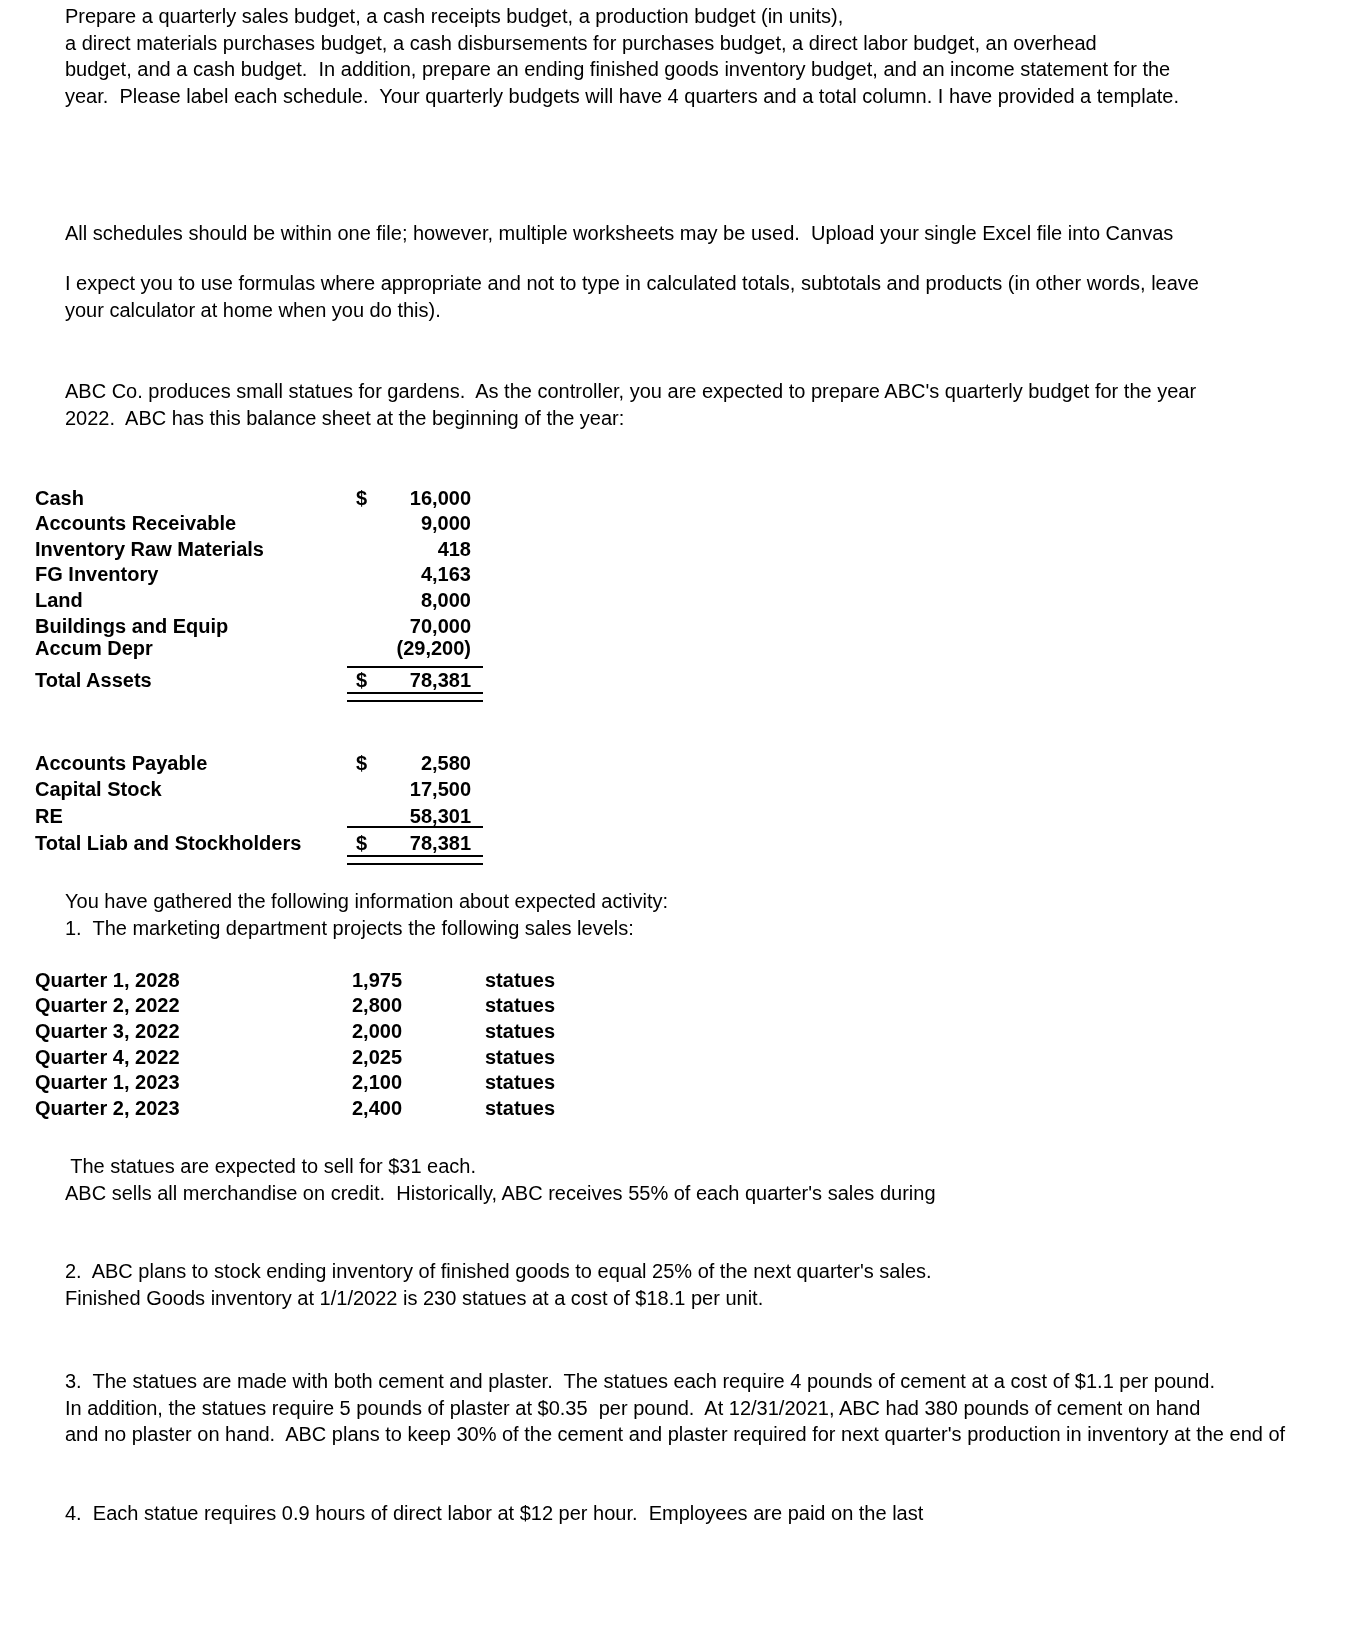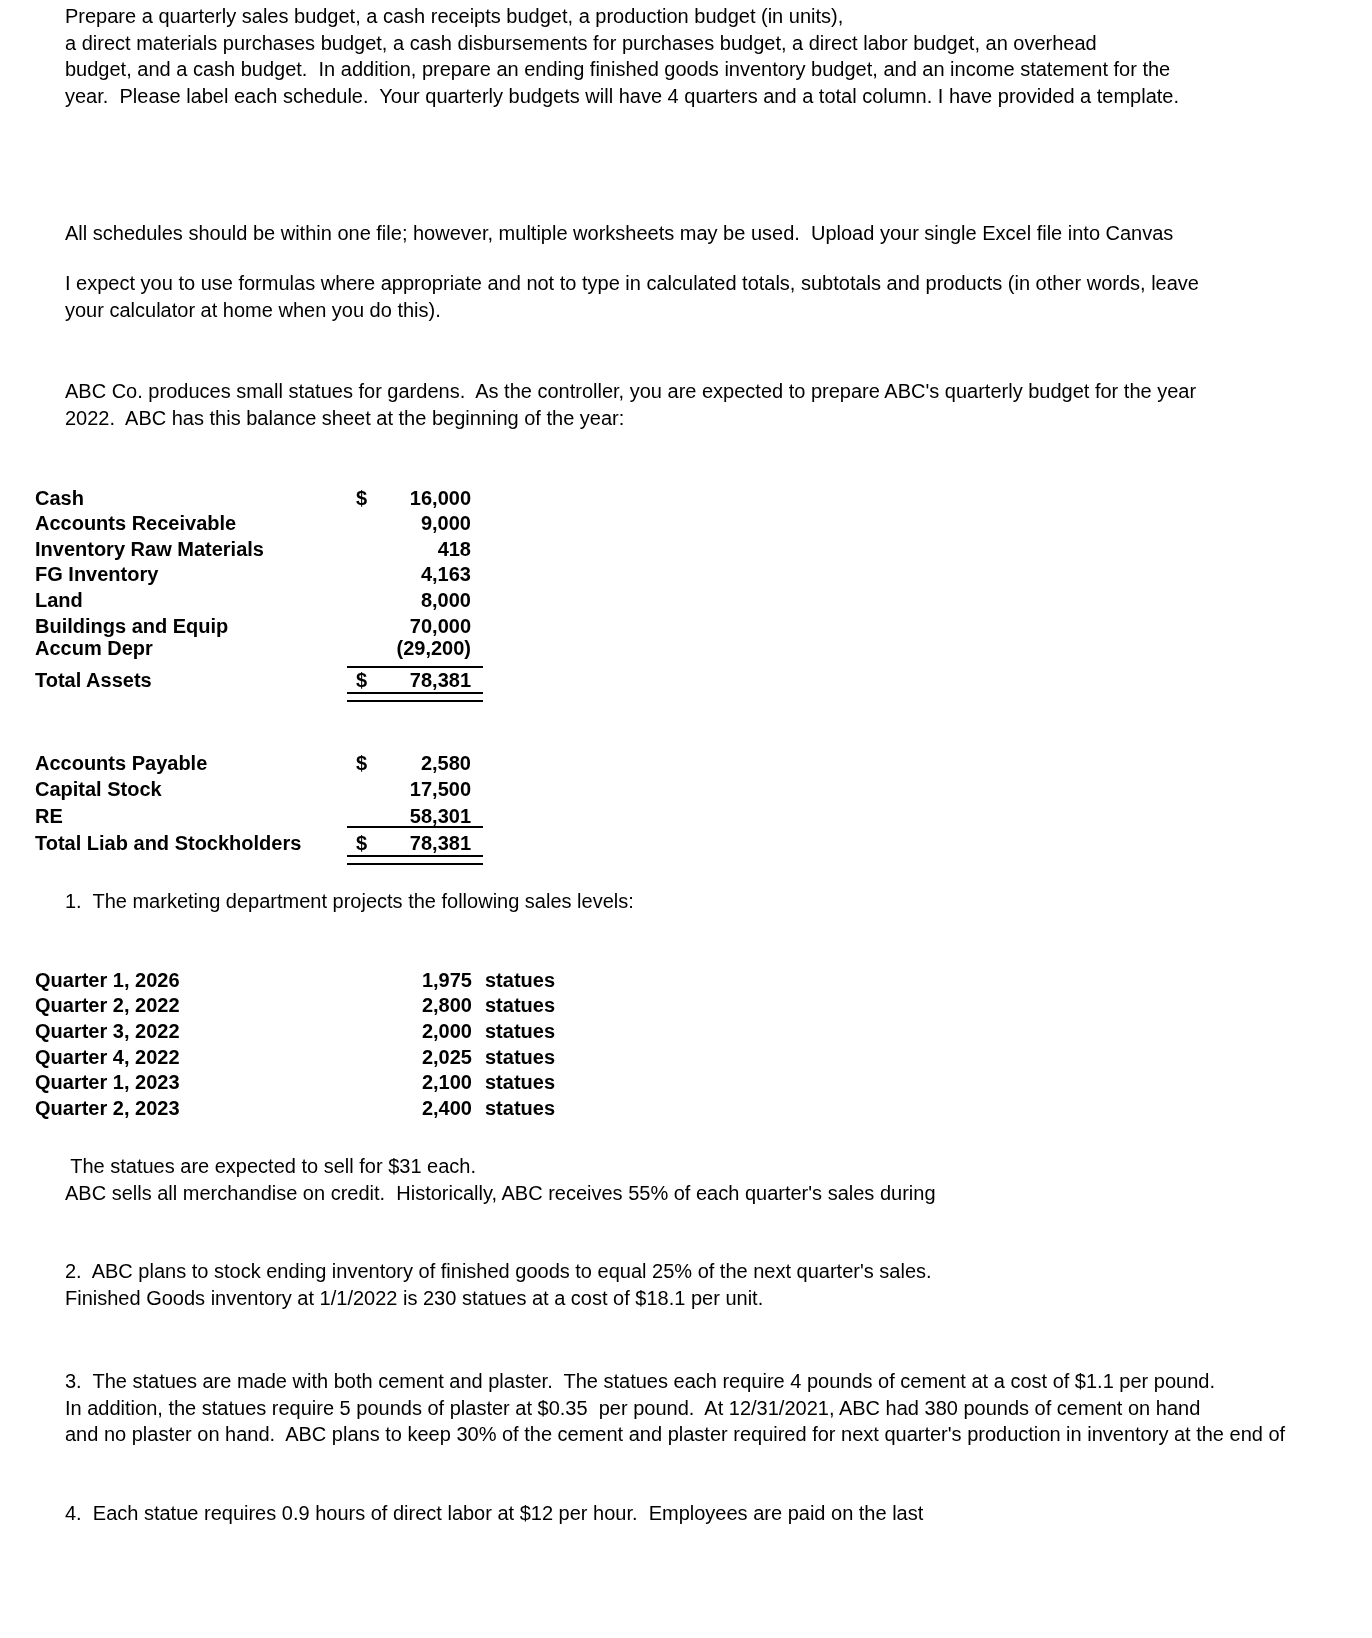--- a/index.html
+++ b/index.html
@@ -15,21 +15,21 @@
   .block { position:absolute; left:35px; }
   .line  { white-space:pre; line-height:26.5px;margin-left:30px; }
 
   
   .row { position:absolute; left:0; top:0; width:100%; height:26px; line-height:26px;font-weight:bold; }
   .bs-label { position:absolute; left:35px;  white-space:pre; }
   .bs-cur   { position:absolute; left:356px; white-space:pre; }
   .bs-val   { position:absolute; left:350px; width:121px; text-align:right; white-space:pre; }
 
   .q-label { position:absolute; left:35px;  white-space:pre; }
-  .q-val   { position:absolute; left:352px; width:120px; text-align:right; white-space:pre; }
+  .q-val   { position:absolute; left:352px; width:120px; text-align:left; white-space:pre; }
   .q-unit  { position:absolute; left:485px; white-space:pre; }
 
   .rule { position:absolute; left:347px; width:136px; height:0; border-top:2px solid #000; }
   .dbl-rule { position:absolute; left:347px; width:136px; height:6px;
               border-top:2px solid #000; border-bottom:2px solid #000; }
 </style>
 </head>
 <body>
 
 <div class="block" style="top:3px">
@@ -117,26 +117,27 @@
   <div class="rule" style="top:826px"></div>
   <div class="row" style="top:830px">
     <span class="bs-label">Total Liab and Stockholders</span>
     <span class="bs-cur">$</span>
     <span class="bs-val">78,381</span>
   </div>
   <div class="dbl-rule" style="top:855px"></div>
 </div>
 
 <div class="block" style="top:888px">
+  <div class="line">You have gathered the following information about expected activity:</div>
   <div class="line">1.  The marketing department projects the following sales levels:</div>
 </div>
 
 <div>
   <div class="row" style="top:967px">
-    <span class="q-label">Quarter 1, 2026</span>
+    <span class="q-label">Quarter 1, 2028</span>
     <span class="q-val">1,975</span>
     <span class="q-unit">statues</span>
   </div>
   <div class="row" style="top:992px">
     <span class="q-label">Quarter 2, 2022</span>
     <span class="q-val">2,800</span>
     <span class="q-unit">statues</span>
   </div>
   <div class="row" style="top:1018px">
     <span class="q-label">Quarter 3, 2022</span>

